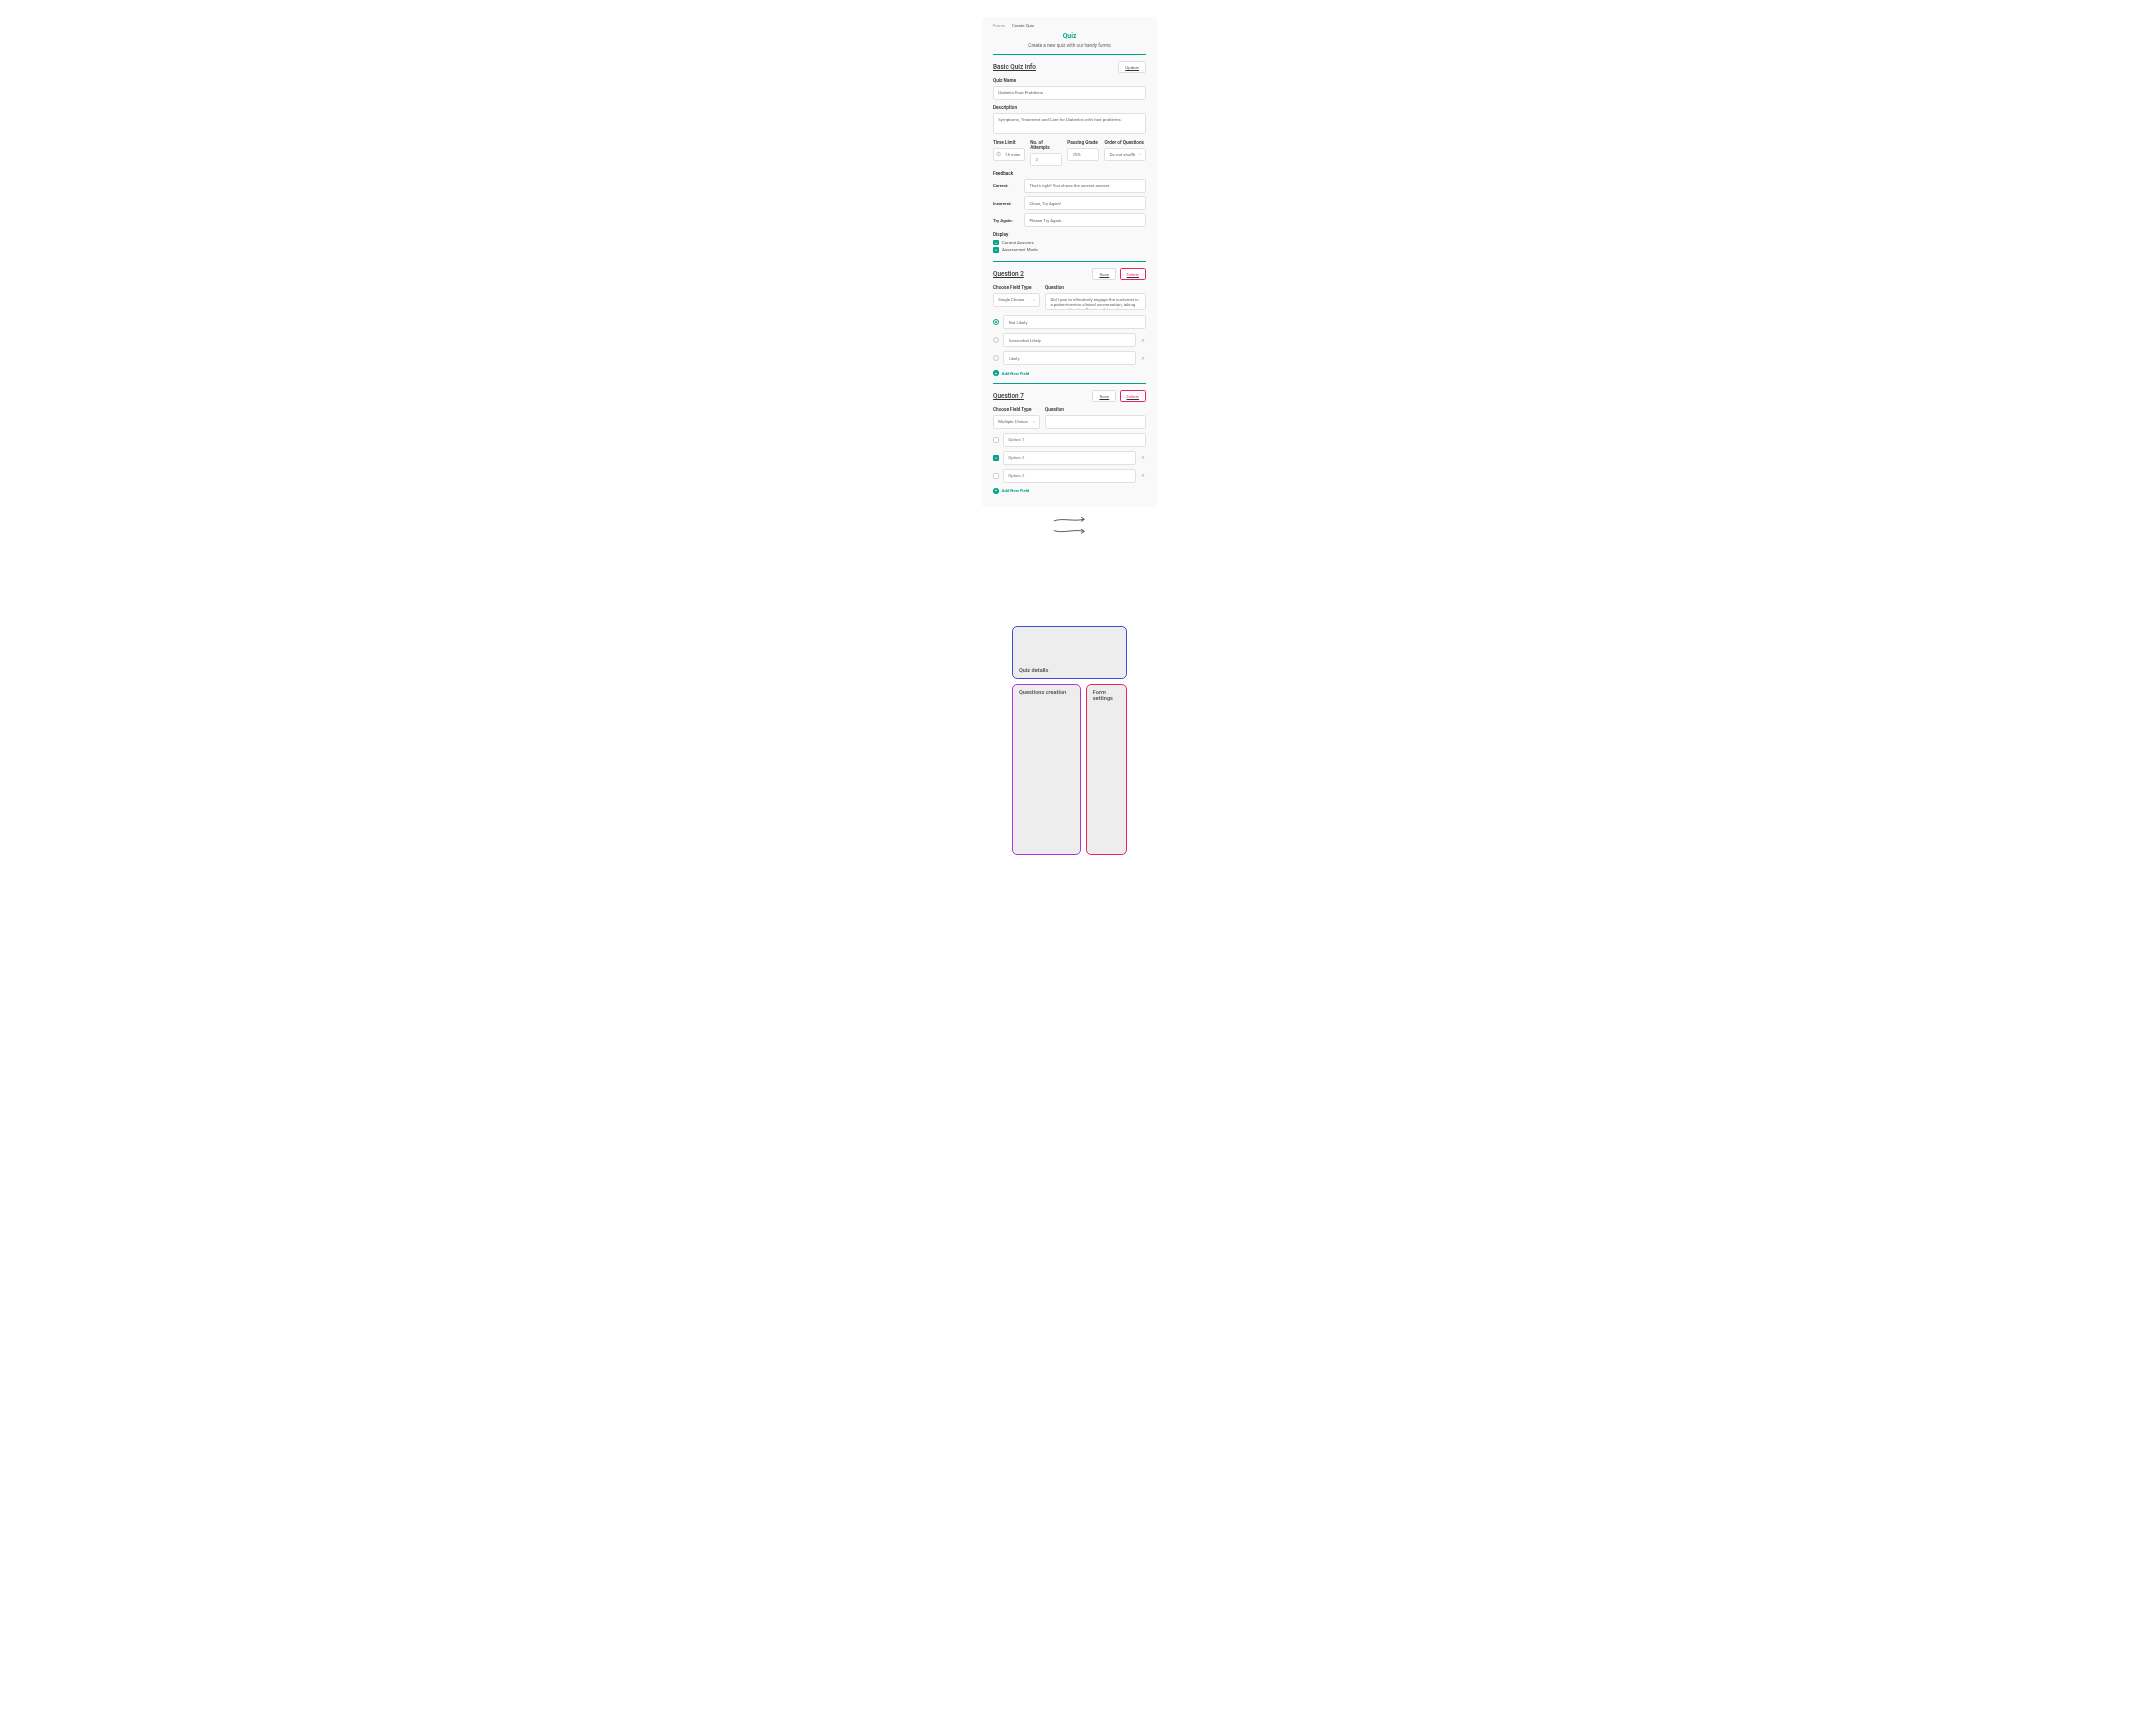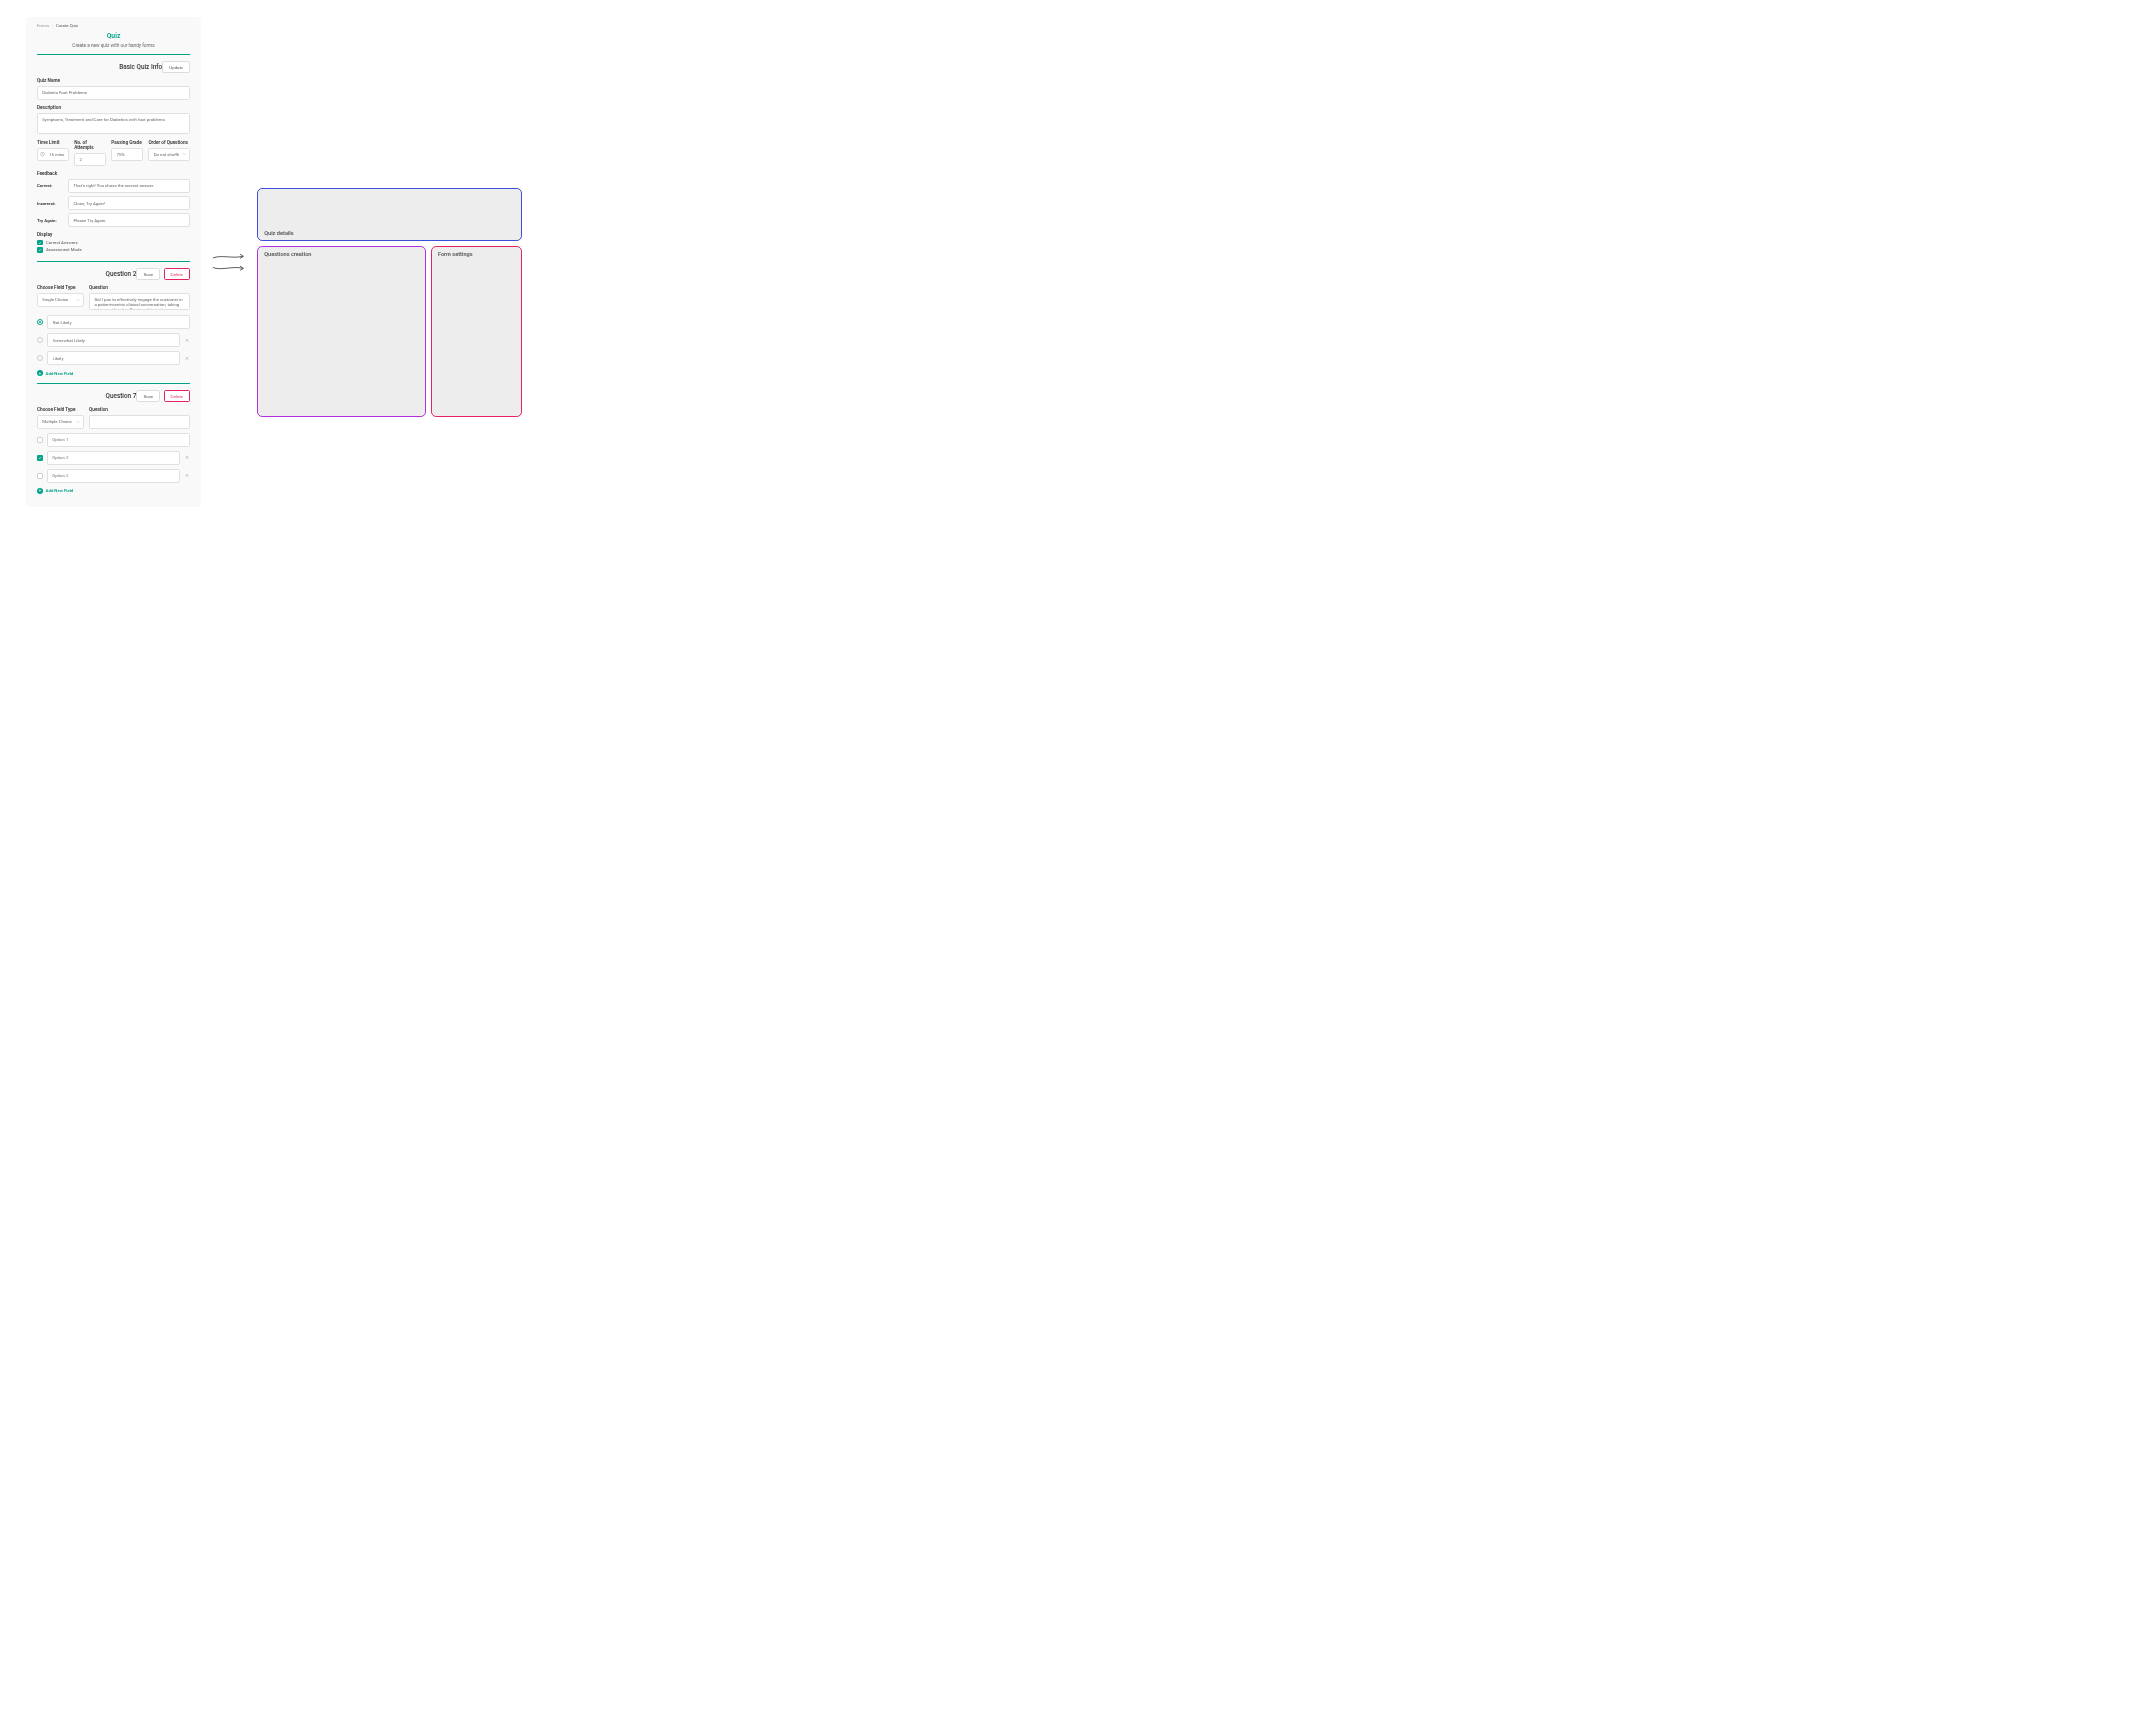--- a/index.html
+++ b/index.html
@@ -7,40 +7,41 @@
   font-family: -apple-system, BlinkMacSystemFont, "Segoe UI", Roboto, Arial, sans-serif;
   background: #fff;
   padding: 17px 26px;
   font-size: 4.7px;
   color: #333;
 }
 .main-layout {
   display: flex;
   align-items: center;
   gap: 8.6px;
+  flex-direction: column;
 }
 .form-container {
   width: 175px;
   background: #f9f9f9;
   border-radius: 3.4px;
   padding: 0 0 6.4px 0;
   flex-shrink: 0;
 }
 .breadcrumb {
   padding: 6px 11px 2.6px 11px;
   font-size: 4.3px;
   color: #999;
 }
 .breadcrumb .current { color: #555; }
 .breadcrumb .sep { margin: 0 1.7px; color: #ccc; }
 .page-title { text-align: center; color: #00a388; font-size: 6.8px; font-weight: 600; margin-top: 1.7px; }
 .page-subtitle { text-align: center; color: #666; font-size: 4.7px; margin: 2.6px 11px 6px; }
 .hr-teal { height: 0.9px; background: #00a388; margin: 0 11px; }
 .section { padding: 6.4px 11px 6.4px 11px; }
-.section-header { display: flex; justify-content: flex-end; align-items: center; margin-bottom: 5.1px; }
+.section-header { display: flex; justify-content: space-between; align-items: center; margin-bottom: 5.1px; text-decoration: underline; }
 .section-title { font-size: 6.4px; font-weight: 500; color: #333; }
 .btn {
   background: #fff; border: 0.4px solid #ddd; border-radius: 1.7px;
   padding: 2.6px 6px; font-size: 4.3px; color: #555; cursor: pointer;
 }
 .btn-danger { color: #e6225f; border-color: #e6225f; }
 .label { font-size: 4.7px; font-weight: 600; color: #333; display: block; margin-bottom: 2.6px; }
 .input, .textarea, .select {
   width: 100%; border: 0.4px solid #e0e0e0; border-radius: 1.7px;
   background: #fff; padding: 3.4px 4.3px; font-size: 4.3px; color: #666;

